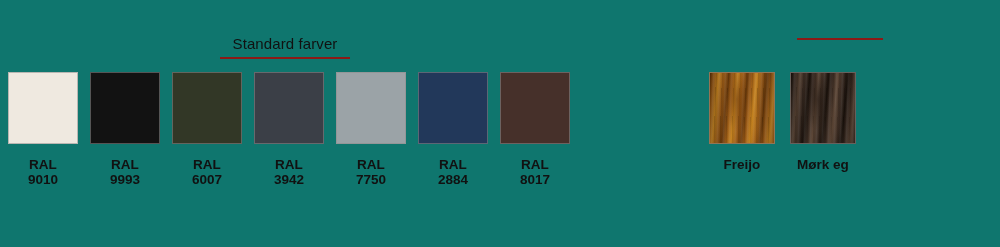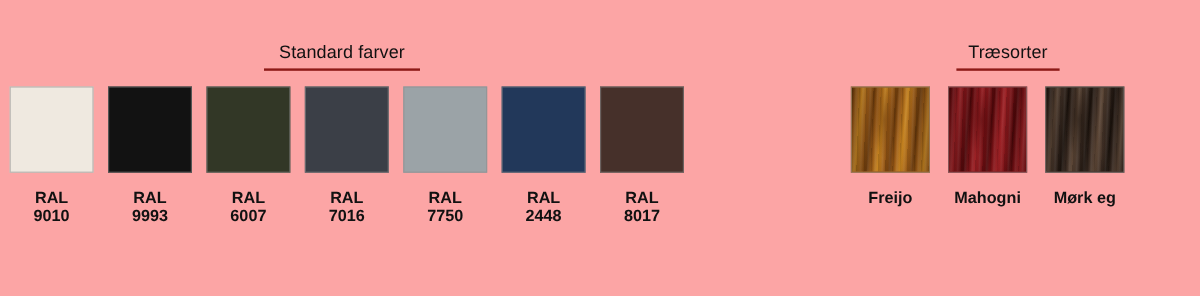--- a/index.html
+++ b/index.html
@@ -11,21 +11,21 @@
   }
   body {
     font-family: "Liberation Sans", sans-serif;
     color: #1a1a1a;
     position: relative;
   }
 
   .board {
     position: absolute;
     inset: 0;
-    background: #fca5a5;
+    background: #0f766e;
   }
 
   
   .section-title {
     position: absolute;
     font-size: 15px;
     font-weight: 400;
     color: #111111;
     letter-spacing: 0.1px;
     white-space: nowrap;
@@ -135,67 +135,58 @@
         <div class="chip" style="background: rgb(50, 55, 38);"></div>
         <div class="chip-label">
           <span class="lbl-line">RAL</span>
           <span class="lbl-line">6007</span>
         </div>
       </div>
       <div class="swatch-cell">
         <div class="chip" style="background: rgb(59, 63, 71);"></div>
         <div class="chip-label">
           <span class="lbl-line">RAL</span>
-          <span class="lbl-line">7016</span>
+          <span class="lbl-line">3942</span>
         </div>
       </div>
       <div class="swatch-cell">
         <div class="chip" style="background: rgb(155, 163, 167);"></div>
         <div class="chip-label">
           <span class="lbl-line">RAL</span>
           <span class="lbl-line">7750</span>
         </div>
       </div>
       <div class="swatch-cell">
         <div class="chip" style="background: rgb(34, 56, 90);"></div>
         <div class="chip-label">
           <span class="lbl-line">RAL</span>
-          <span class="lbl-line">2448</span>
+          <span class="lbl-line">2884</span>
         </div>
       </div>
       <div class="swatch-cell">
         <div class="chip" style="background: rgb(70, 48, 42);"></div>
         <div class="chip-label">
           <span class="lbl-line">RAL</span>
           <span class="lbl-line">8017</span>
         </div>
       </div>
     </div>
 
   <div class="section-title" id="title-woods">
-    <span class="title-text">Træsorter</span>
     <span class="title-rule"></span>
   </div>
 
   <div class="swatch-row" id="row-woods">
       <div class="swatch-cell">
         <div class="chip chip-wood" style="background: rgb(154, 90, 22);">
           <div class="grain" style="background: repeating-linear-gradient(96deg, rgb(107, 58, 11) 0px, rgb(154, 90, 22) 4px, rgb(196, 130, 31) 9px, rgb(154, 90, 22) 14px, rgb(107, 58, 11) 19px);"></div>
           <div class="grain-fine" style="background: repeating-linear-gradient(92deg, rgba(0, 0, 0, 0.3) 0px, rgba(0, 0, 0, 0) 2px, rgba(255, 255, 255, 0.16) 3.5px, rgba(0, 0, 0, 0) 6px);"></div>
           <div class="grain" style="background: radial-gradient(16px 46px at 42% 38%, rgba(107, 58, 11, 0.533) 0%, transparent 70%), radial-gradient(10px 34px at 68% 72%, rgba(196, 130, 31, 0.333) 0%, transparent 72%), linear-gradient(to right, rgba(0, 0, 0, 0.2), rgba(0, 0, 0, 0) 30%, rgba(0, 0, 0, 0) 72%, rgba(0, 0, 0, 0.18));"></div>
         </div>
         <div class="chip-label">Freijo</div>
-      </div>
-      <div class="swatch-cell">
-        <div class="chip chip-wood" style="background: rgb(122, 18, 22);">
-          <div class="grain" style="background: repeating-linear-gradient(96deg, rgb(78, 7, 9) 0px, rgb(122, 18, 22) 4px, rgb(156, 32, 36) 9px, rgb(122, 18, 22) 14px, rgb(78, 7, 9) 19px);"></div>
-          <div class="grain-fine" style="background: repeating-linear-gradient(92deg, rgba(0, 0, 0, 0.3) 0px, rgba(0, 0, 0, 0) 2px, rgba(255, 255, 255, 0.16) 3.5px, rgba(0, 0, 0, 0) 6px);"></div>
-          <div class="grain" style="background: radial-gradient(16px 46px at 42% 38%, rgba(78, 7, 9, 0.533) 0%, transparent 70%), radial-gradient(10px 34px at 68% 72%, rgba(156, 32, 36, 0.333) 0%, transparent 72%), linear-gradient(to right, rgba(0, 0, 0, 0.2), rgba(0, 0, 0, 0) 30%, rgba(0, 0, 0, 0) 72%, rgba(0, 0, 0, 0.18));"></div>
-        </div>
-        <div class="chip-label">Mahogni</div>
       </div>
       <div class="swatch-cell">
         <div class="chip chip-wood" style="background: rgb(58, 43, 34);">
           <div class="grain" style="background: repeating-linear-gradient(96deg, rgb(27, 18, 12) 0px, rgb(58, 43, 34) 4px, rgb(90, 68, 52) 9px, rgb(58, 43, 34) 14px, rgb(27, 18, 12) 19px);"></div>
           <div class="grain-fine" style="background: repeating-linear-gradient(92deg, rgba(0, 0, 0, 0.3) 0px, rgba(0, 0, 0, 0) 2px, rgba(255, 255, 255, 0.16) 3.5px, rgba(0, 0, 0, 0) 6px);"></div>
           <div class="grain" style="background: radial-gradient(16px 46px at 42% 38%, rgba(27, 18, 12, 0.533) 0%, transparent 70%), radial-gradient(10px 34px at 68% 72%, rgba(90, 68, 52, 0.333) 0%, transparent 72%), linear-gradient(to right, rgba(0, 0, 0, 0.2), rgba(0, 0, 0, 0) 30%, rgba(0, 0, 0, 0) 72%, rgba(0, 0, 0, 0.18));"></div>
         </div>
         <div class="chip-label">Mørk eg</div>
       </div>
     </div>

